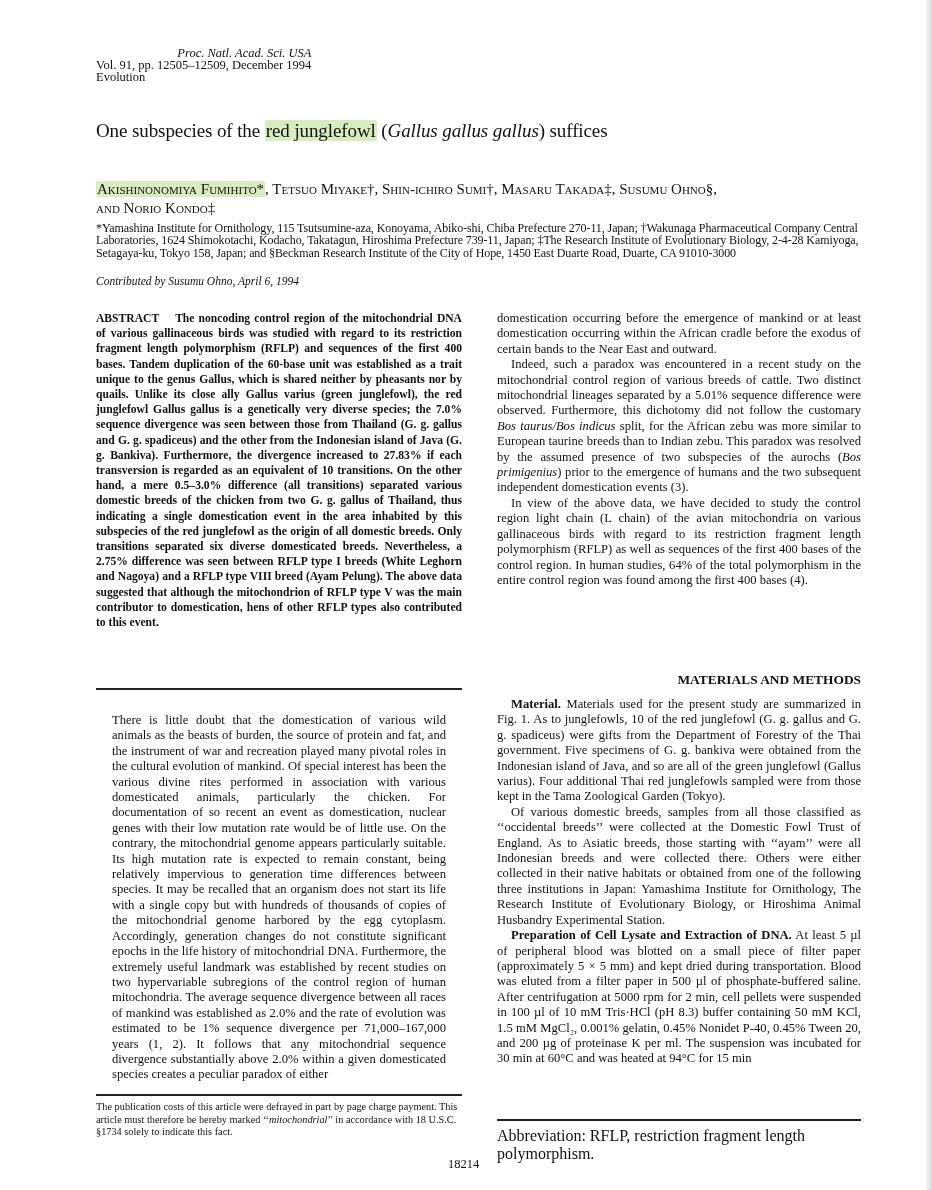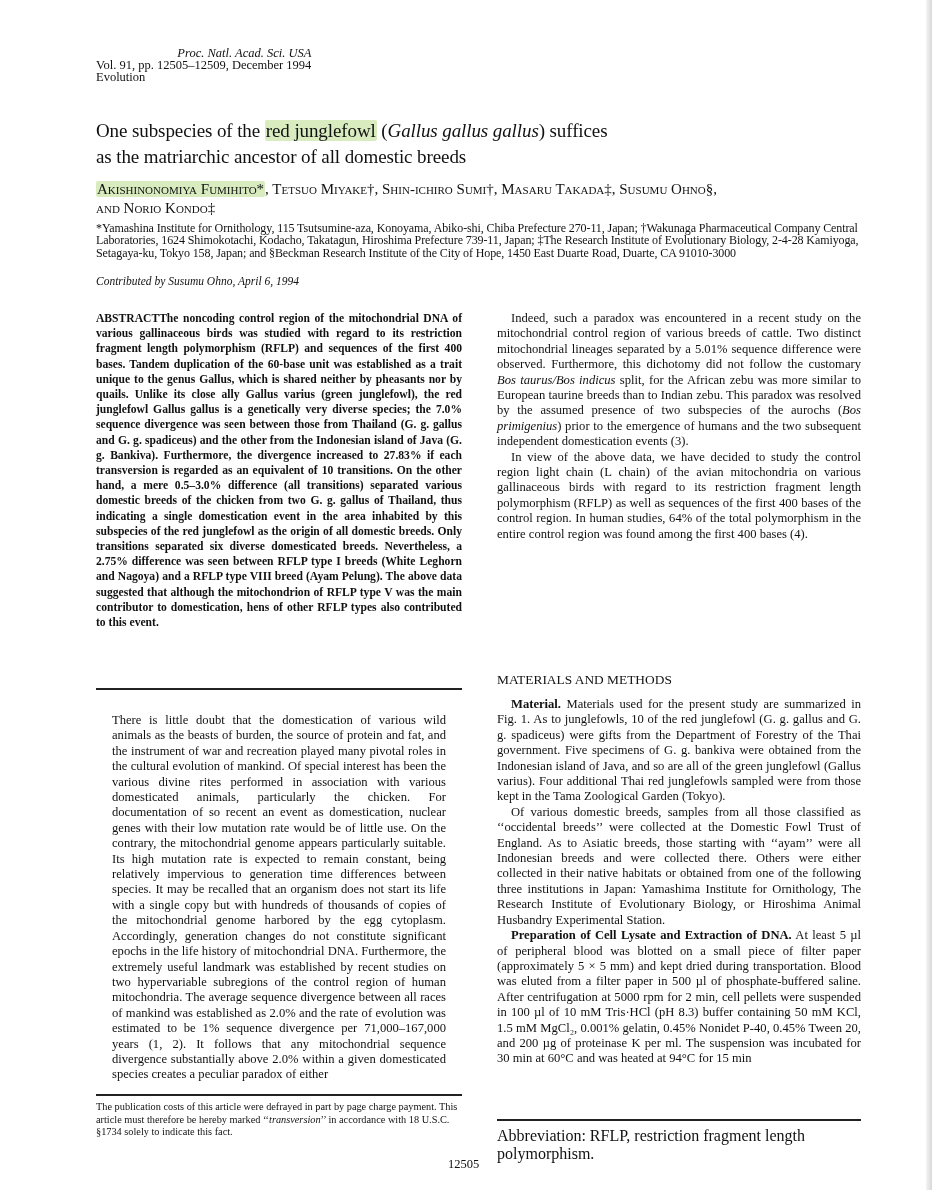--- a/index.html
+++ b/index.html
@@ -10,27 +10,27 @@
   .title { position: absolute; left: 96px; top: 118px; width: 780px; font-weight: normal; font-size: 19px; line-height: 26px; letter-spacing: -0.1px; }
   .title i { font-style: italic; }
   .hl { background: #d9ecc0; border-radius: 2px; padding: 0 1px; }
   .authors { position: absolute; left: 96px; top: 180px; width: 780px; font-size: 15px; line-height: 19px; font-variant: small-caps; }
   .affil { position: absolute; left: 96px; top: 222px; width: 770px; font-size: 12px; line-height: 12.3px; letter-spacing: -0.1px; }
   .contrib { position: absolute; left: 96px; top: 275px; font-size: 11.5px; font-style: italic; }
   .col { position: absolute; width: 366px; font-size: 12.6px; line-height: 15.4px; text-align: justify; }
   .col-left { left: 96px; }
   .col-right { left: 497px; width: 364px; }
   .abstract { top: 311px; font-weight: bold; font-size: 11.6px; line-height: 15.2px; }
-  .abstract .lbl { }
+  .abstract .lbl { margin-right: 16px; }
   .rule { position: absolute; height: 2px; background: #222; }
   .intro { top: 697px; }
   .right-top { top: 311px; }
   .right-top p, .materials p { margin: 0; text-indent: 14px; }
   .right-top p.first { text-indent: 0; }
-  .section-head { position: absolute; left: 497px; top: 672px; width: 364px; text-align: left; font-weight: normal; font-size: 13.4px; }
+  .section-head { position: absolute; left: 497px; top: 672px; width: 364px; text-align: right; font-weight: bold; font-size: 13.4px; }
   .materials { top: 697px; }
   .materials b { font-weight: bold; }
   .materials i, .right-top i { }
   .footnote-left { position: absolute; left: 96px; top: 1101px; width: 366px; font-size: 10.3px; line-height: 12.6px; }
   .footnote-left i { font-style: italic; }
   .footnote-right { position: absolute; left: 497px; top: 1127px; width: 364px; font-size: 16px; }
   .pageno { position: absolute; left: 448px; top: 1157px; font-size: 12.5px; }
   p { margin: 16px; }
 </style>
 </head>
@@ -39,21 +39,20 @@
 <div class="right-edge"></div>
 
 <div class="journal">
   <div class="it">Proc. Natl. Acad. Sci. USA</div>
   <div>Vol. 91, pp. 12505–12509, December 1994</div>
   <div>Evolution</div>
 </div>
 
 <div class="title">
   <span>One subspecies of the </span><span class="hl">red junglefowl</span><span> (</span><i>Gallus gallus gallus</i><span>) suffices</span><br>
-  <span>as the matriarchic ancestor of all domestic breeds</span>
 </div>
 
 <div class="authors">
   <span class="hl">Akishinonomiya Fumihito*</span><span>, Tetsuo Miyake†, Shin-ichiro Sumi†, Masaru Takada‡, Susumu Ohno§,</span><br>
   <span>and Norio Kondo‡</span>
 </div>
 
 <div class="affil">*Yamashina Institute for Ornithology, 115 Tsutsumine-aza, Konoyama, Abiko-shi, Chiba Prefecture 270-11, Japan; †Wakunaga Pharmaceutical Company Central Laboratories, 1624 Shimokotachi, Kodacho, Takatagun, Hiroshima Prefecture 739-11, Japan; ‡The Research Institute of Evolutionary Biology, 2-4-28 Kamiyoga, Setagaya-ku, Tokyo 158, Japan; and §Beckman Research Institute of the City of Hope, 1450 East Duarte Road, Duarte, CA 91010-3000</div>
 
 <div class="contrib">Contributed by Susumu Ohno, April 6, 1994</div>
@@ -62,33 +61,34 @@
   <span class="lbl">ABSTRACT</span><span>The noncoding control region of the mitochondrial DNA of various gallinaceous birds was studied with regard to its restriction fragment length polymorphism (RFLP) and sequences of the first 400 bases. Tandem duplication of the 60-base unit was established as a trait unique to the genus Gallus, which is shared neither by pheasants nor by quails. Unlike its close ally Gallus varius (green junglefowl), the red junglefowl Gallus gallus is a genetically very diverse species; the 7.0% sequence divergence was seen between those from Thailand (G. g. gallus and G. g. spadiceus) and the other from the Indonesian island of Java (G. g. Bankiva). Furthermore, the divergence increased to 27.83% if each transversion is regarded as an equivalent of 10 transitions. On the other hand, a mere 0.5–3.0% difference (all transitions) separated various domestic breeds of the chicken from two G. g. gallus of Thailand, thus indicating a single domestication event in the area inhabited by this subspecies of the red junglefowl as the origin of all domestic breeds. Only transitions separated six diverse domesticated breeds. Nevertheless, a 2.75% difference was seen between RFLP type I breeds (White Leghorn and Nagoya) and a RFLP type VIII breed (Ayam Pelung). The above data suggested that although the mitochondrion of RFLP type V was the main contributor to domestication, hens of other RFLP types also contributed to this event.</span>
 </div>
 
 <div class="rule" style="left:96px; top:688px; width:366px;"></div>
 
 <div class="col col-left intro">
   <p>There is little doubt that the domestication of various wild animals as the beasts of burden, the source of protein and fat, and the instrument of war and recreation played many pivotal roles in the cultural evolution of mankind. Of special interest has been the various divine rites performed in association with various domesticated animals, particularly the chicken. For documentation of so recent an event as domestication, nuclear genes with their low mutation rate would be of little use. On the contrary, the mitochondrial genome appears particularly suitable. Its high mutation rate is expected to remain constant, being relatively impervious to generation time differences between species. It may be recalled that an organism does not start its life with a single copy but with hundreds of thousands of copies of the mitochondrial genome harbored by the egg cytoplasm. Accordingly, generation changes do not constitute significant epochs in the life history of mitochondrial DNA. Furthermore, the extremely useful landmark was established by recent studies on two hypervariable subregions of the control region of human mitochondria. The average sequence divergence between all races of mankind was established as 2.0% and the rate of evolution was estimated to be 1% sequence divergence per 71,000–167,000 years (1, 2). It follows that any mitochondrial sequence divergence substantially above 2.0% within a given domesticated species creates a peculiar paradox of either</p>
 </div>
 
 <div class="col col-right right-top">
+  <p class="first">domestication occurring before the emergence of mankind or at least domestication occurring within the African cradle before the exodus of certain bands to the Near East and outward.</p>
   <p><span>Indeed, such a paradox was encountered in a recent study on the mitochondrial control region of various breeds of cattle. Two distinct mitochondrial lineages separated by a 5.01% sequence difference were observed. Furthermore, this dichotomy did not follow the customary </span><i>Bos taurus/Bos indicus</i><span> split, for the African zebu was more similar to European taurine breeds than to Indian zebu. This paradox was resolved by the assumed presence of two subspecies of the aurochs (</span><i>Bos primigenius</i><span>) prior to the emergence of humans and the two subsequent independent domestication events (3).</span></p>
   <p>In view of the above data, we have decided to study the control region light chain (L chain) of the avian mitochondria on various gallinaceous birds with regard to its restriction fragment length polymorphism (RFLP) as well as sequences of the first 400 bases of the control region. In human studies, 64% of the total polymorphism in the entire control region was found among the first 400 bases (4).</p>
 </div>
 
 <div class="section-head">MATERIALS AND METHODS</div>
 
 <div class="col col-right materials">
   <p><b>Material.</b><span> Materials used for the present study are summarized in Fig. 1. As to junglefowls, 10 of the red junglefowl (G. g. gallus and G. g. spadiceus) were gifts from the Department of Forestry of the Thai government. Five specimens of G. g. bankiva were obtained from the Indonesian island of Java, and so are all of the green junglefowl (Gallus varius). Four additional Thai red junglefowls sampled were from those kept in the Tama Zoological Garden (Tokyo).</span></p>
   <p>Of various domestic breeds, samples from all those classified as ‘‘occidental breeds’’ were collected at the Domestic Fowl Trust of England. As to Asiatic breeds, those starting with ‘‘ayam’’ were all Indonesian breeds and were collected there. Others were either collected in their native habitats or obtained from one of the following three institutions in Japan: Yamashima Institute for Ornithology, The Research Institute of Evolutionary Biology, or Hiroshima Animal Husbandry Experimental Station.</p>
   <p><b>Preparation of Cell Lysate and Extraction of DNA.</b><span> At least 5 µl of peripheral blood was blotted on a small piece of filter paper (approximately 5 × 5 mm) and kept dried during transportation. Blood was eluted from a filter paper in 500 µl of phosphate-buffered saline. After centrifugation at 5000 rpm for 2 min, cell pellets were suspended in 100 µl of 10 mM Tris·HCl (pH 8.3) buffer containing 50 mM KCl, 1.5 mM MgCl₂, 0.001% gelatin, 0.45% Nonidet P-40, 0.45% Tween 20, and 200 µg of proteinase K per ml. The suspension was incubated for 30 min at 60°C and was heated at 94°C for 15 min</span></p>
 </div>
 
 <div class="rule" style="left:96px; top:1094px; width:366px; height:1.5px;"></div>
 <div class="footnote-left">
-  <span>The publication costs of this article were defrayed in part by page charge payment. This article must therefore be hereby marked ‘‘</span><i>transversion</i><span>’’ in accordance with 18 U.S.C. §1734 solely to indicate this fact.</span>
+  <span>The publication costs of this article were defrayed in part by page charge payment. This article must therefore be hereby marked ‘‘</span><i>mitochondrial</i><span>’’ in accordance with 18 U.S.C. §1734 solely to indicate this fact.</span>
 </div>
 
 <div class="rule" style="left:497px; top:1119px; width:364px; height:1.5px;"></div>
 <div class="footnote-right">Abbreviation: RFLP, restriction fragment length polymorphism.</div>
 
-<div class="pageno">12505</div>
+<div class="pageno">18214</div>
 
 </body></html>

